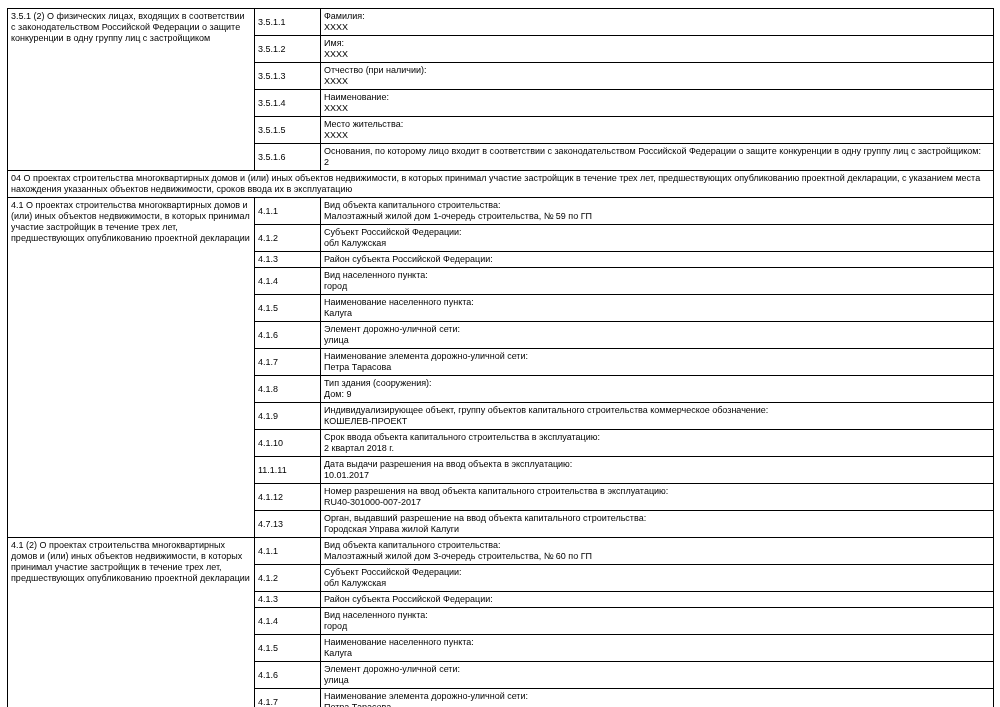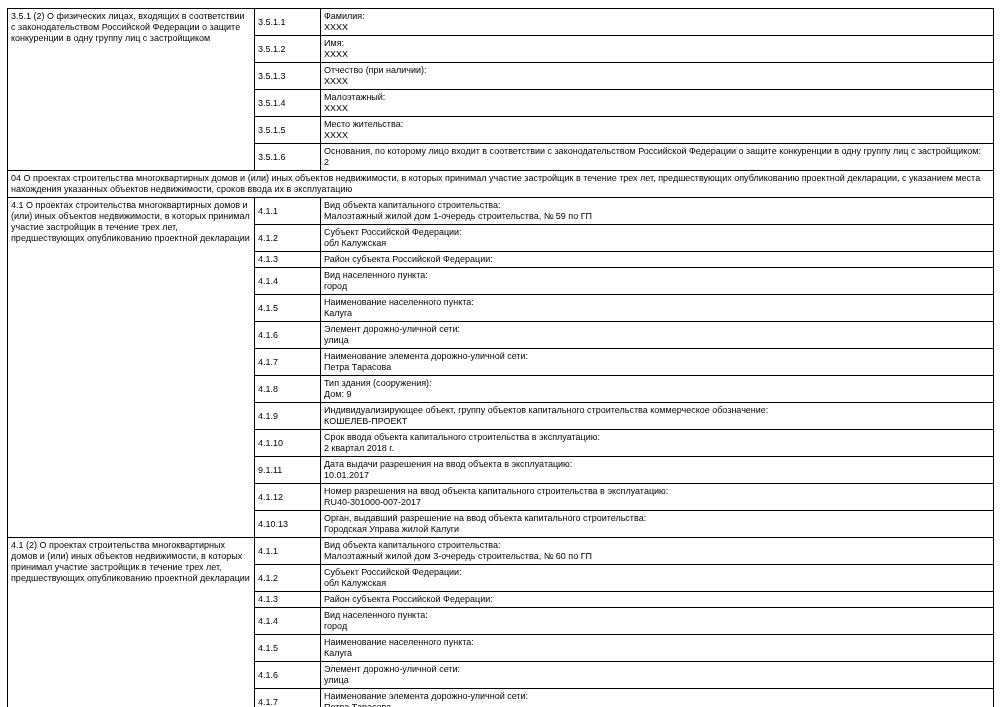--- a/index.html
+++ b/index.html
@@ -78,21 +78,21 @@
         <tr>
           <td class="num">3.5.1.3</td>
           <td class="val">
             <div class="label">Отчество (при наличии):</div>
             <div class="value-line"><span class="value">XXXX</span></div>
           </td>
         </tr>
         <tr>
           <td class="num">3.5.1.4</td>
           <td class="val">
-            <div class="label">Малоэтажный:</div>
+            <div class="label">Наименование:</div>
             <div class="value-line"><span class="value">XXXX</span></div>
           </td>
         </tr>
         <tr>
           <td class="num">3.5.1.5</td>
           <td class="val">
             <div class="label">Место жительства:</div>
             <div class="value-line"><span class="value">XXXX</span></div>
           </td>
         </tr>
@@ -170,35 +170,35 @@
           </td>
         </tr>
         <tr>
           <td class="num">4.1.10</td>
           <td class="val">
             <div class="label">Срок ввода объекта капитального строительства в эксплуатацию:</div>
             <div class="value-line"><span class="value">2 квартал 2018 г.</span></div>
           </td>
         </tr>
         <tr>
-          <td class="num">9.1.11</td>
+          <td class="num">11.1.11</td>
           <td class="val">
             <div class="label">Дата выдачи разрешения на ввод объекта в эксплуатацию:</div>
             <div class="value-line"><span class="value">10.01.2017</span></div>
           </td>
         </tr>
         <tr>
           <td class="num">4.1.12</td>
           <td class="val">
             <div class="label">Номер разрешения на ввод объекта капитального строительства в эксплуатацию:</div>
             <div class="value-line"><span class="value">RU40-301000-007-2017</span></div>
           </td>
         </tr>
         <tr>
-          <td class="num">4.10.13</td>
+          <td class="num">4.7.13</td>
           <td class="val">
             <div class="label">Орган, выдавший разрешение на ввод объекта капитального строительства:</div>
             <div class="value-line"><span class="value">Городская Управа жилой Калуги</span></div>
           </td>
         </tr>
         <tr>
           <td class="group-title" rowspan="7">4.1 (2) О проектах строительства многоквартирных домов и (или) иных объектов недвижимости, в которых принимал участие застройщик в течение трех лет, предшествующих опубликованию проектной декларации</td>
           <td class="num">4.1.1</td>
           <td class="val">
             <div class="label">Вид объекта капитального строительства:</div>

